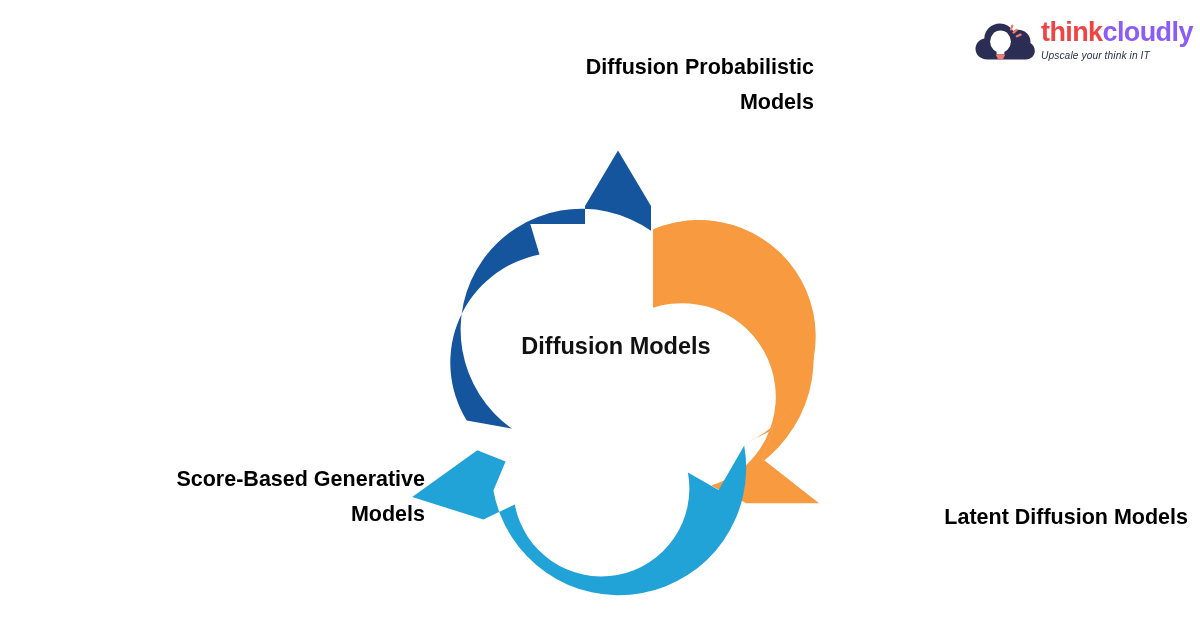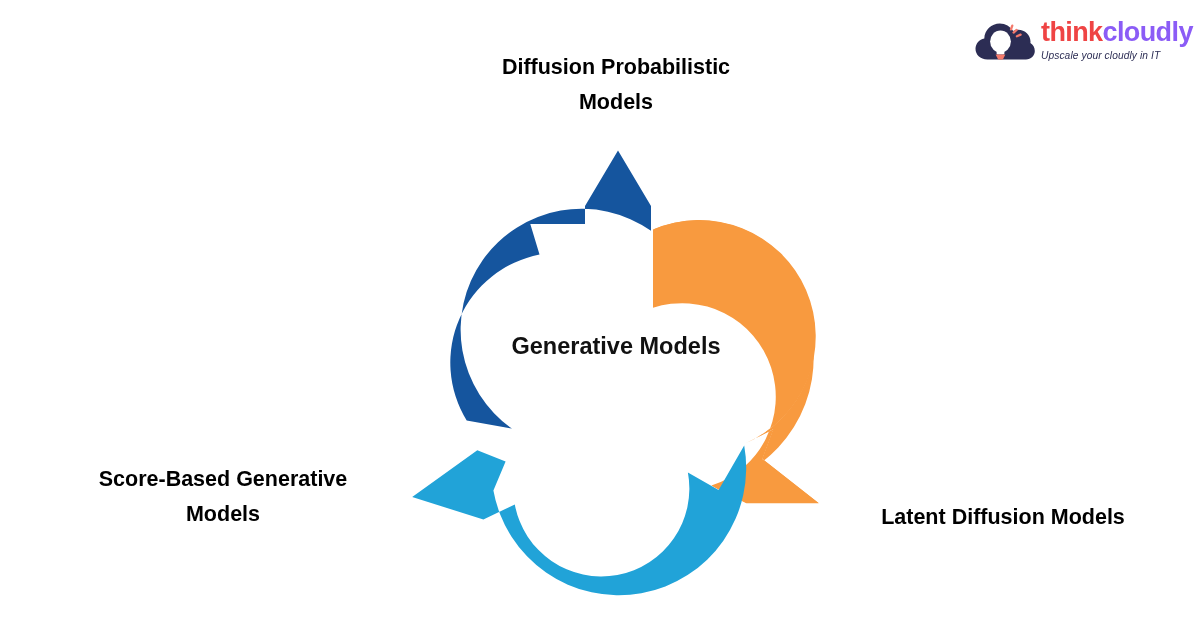--- a/index.html
+++ b/index.html
@@ -63,29 +63,29 @@
     height: 627px;
   }
 
   
   .node-label {
     position: absolute;
     color: #000000;
     font-weight: bold;
     font-size: 21.5px;
     line-height: 1.62;
-    text-align: center;
+    text-align: right;
   }
   #label-top {
     left: 418px;
     top: 50px;
     width: 396px;
   }
   #label-left {
-    left: 28px;
+    left: 35px;
     top: 462px;
     width: 390px;
   }
   #label-right {
     left: 818px;
     top: 500px;
     width: 370px;
   }
 
   #center-label {
@@ -118,21 +118,21 @@
     <rect x="21.6" y="32.6" width="7.8" height="4.0" rx="1.1" fill="#ffffff"></rect>
 
     <path d="M20.6 36.4 L30.4 36.4 L27.9 41.6 L23.1 41.6 Z" fill="#f4796b"></path>
 
     <path d="M38.6 14.6 L41.6 11.9" stroke="#f4796b" stroke-width="2.3" stroke-linecap="round" fill="none"></path>
     <path d="M41.9 18.2 L45.6 16.6" stroke="#f4796b" stroke-width="2.3" stroke-linecap="round" fill="none"></path>
     <path d="M36.0 11.3 L37.3 7.6" stroke="#f4796b" stroke-width="2.3" stroke-linecap="round" fill="none"></path>
   </svg>
   <div id="logo-text">
     <div id="logo-wordmark"><span id="logo-word-think">think</span><span id="logo-word-cloudly">cloudly</span></div>
-    <div id="logo-tagline">Upscale your cloudly in IT</div>
+    <div id="logo-tagline">Upscale your think in IT</div>
   </div>
 </div>
 
 <svg id="diagram" viewBox="0 0 1200 627">
 
   <g>
     <path d="
       M 512.0 428.6
       L 466.7 420.4
       A 110 110 0 0 1 539.5 254.6
@@ -201,14 +201,14 @@
 <div class="node-label" id="label-left">
   <span>Score-Based Generative</span><br>
   <span>Models</span>
 </div>
 
 <div class="node-label" id="label-right">
   <span>Latent Diffusion Models</span>
 </div>
 
 <div id="center-label">
-  <span class="line">Generative Models</span>
+  <span class="line">Diffusion Models</span>
 </div>
 
 </body></html>

